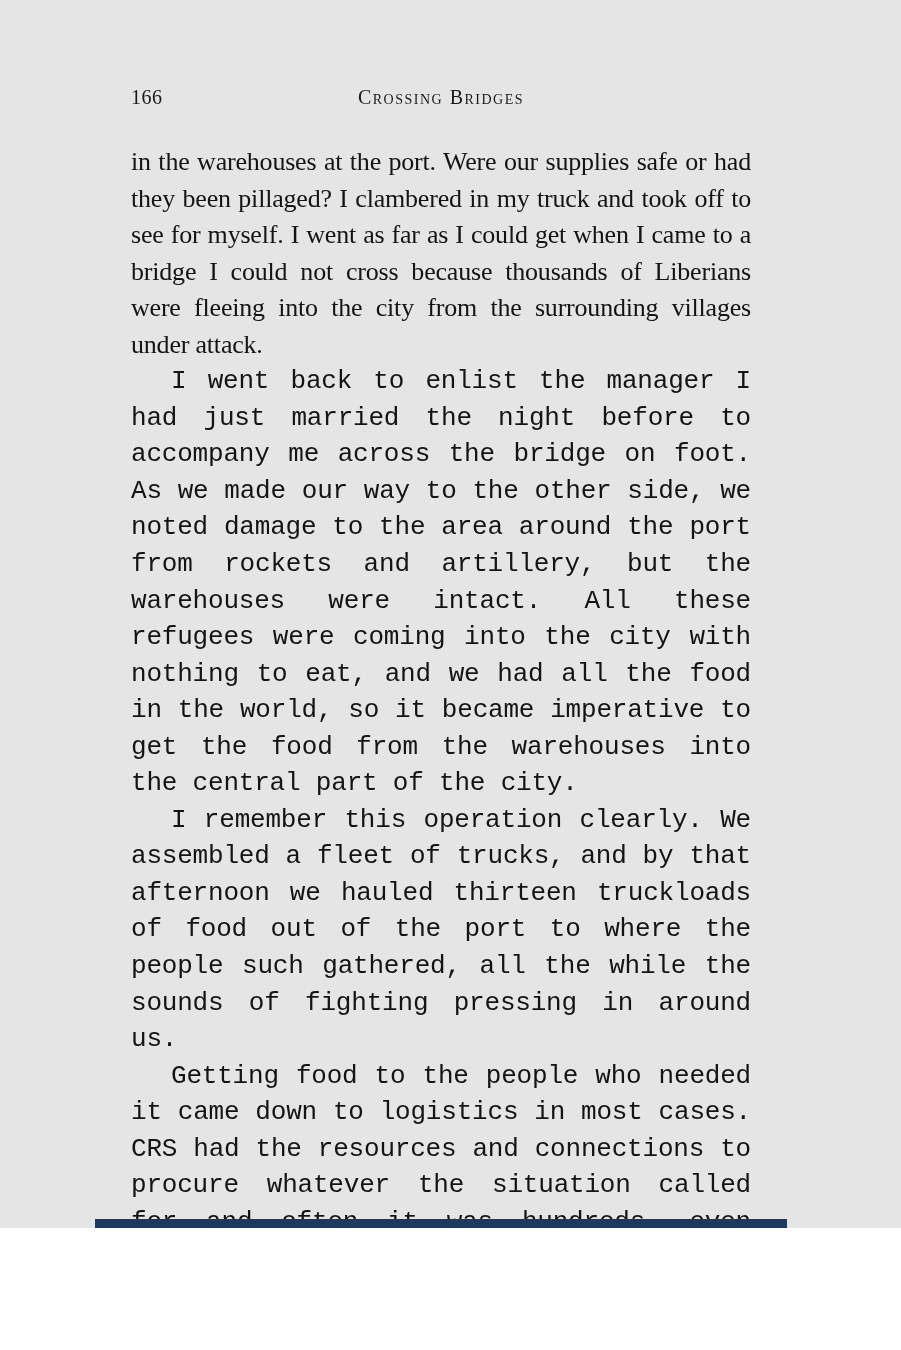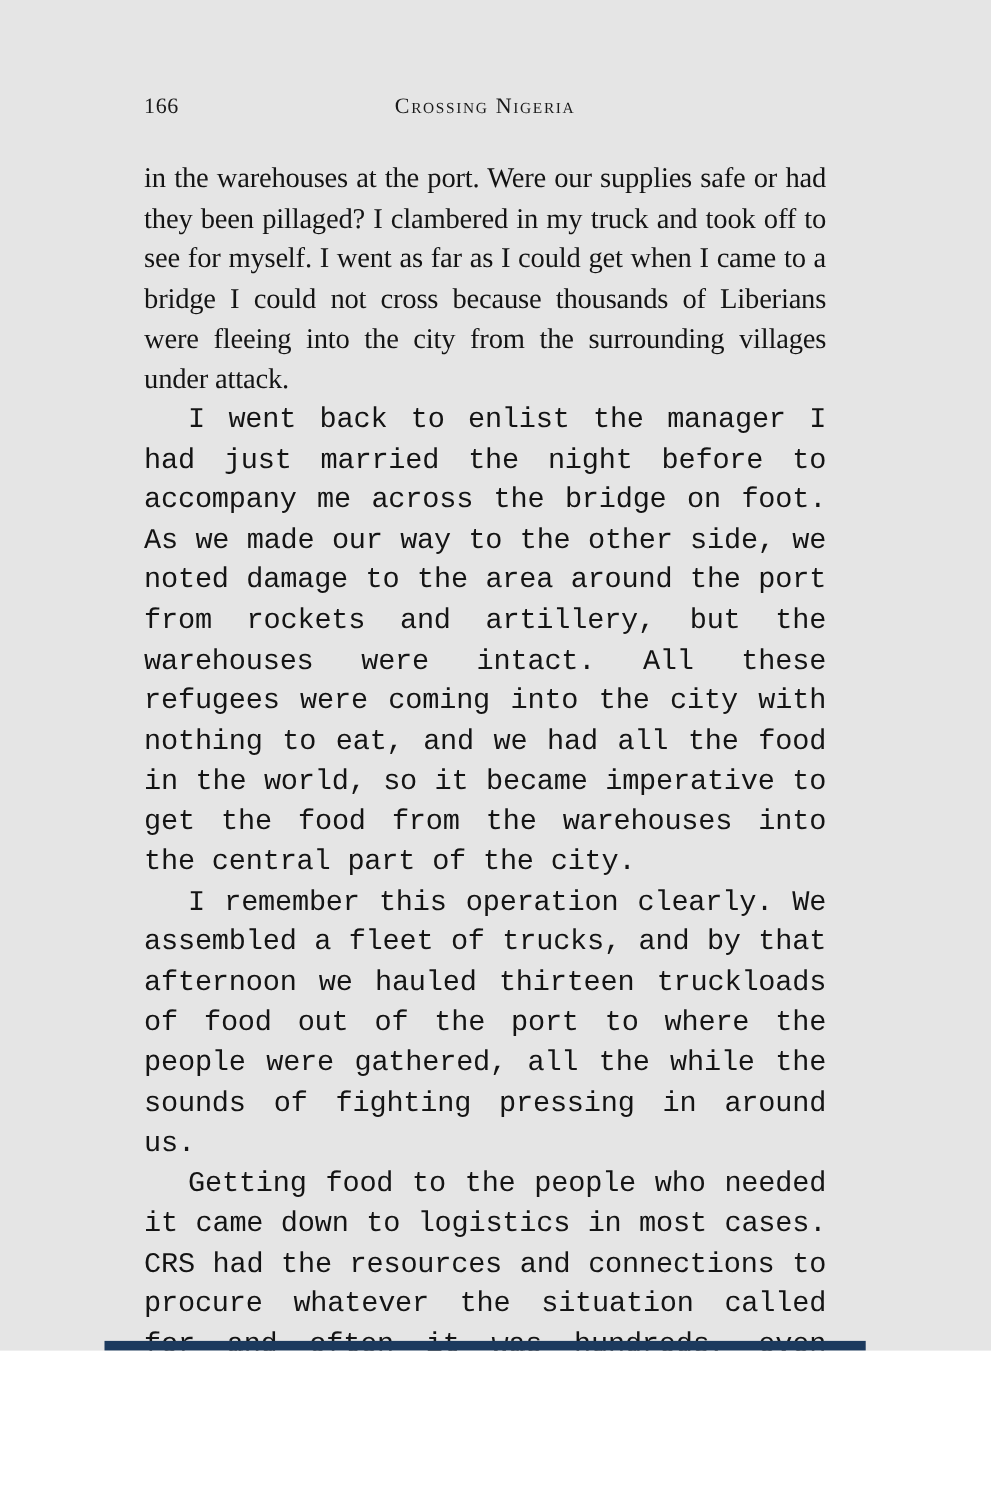--- a/index.html
+++ b/index.html
@@ -66,25 +66,25 @@
     background: #1c3a5e;
   }
 </style>
 </head>
 <body>
 
 <div class="page">
 
   <div class="running-header">
     <span class="page-number">166</span>
-    <span class="running-title">Crossing Nigeria</span>
+    <span class="running-title">Crossing Bridges</span>
   </div>
 
   <div class="body-text">
     <p>in the warehouses at the port. Were our supplies safe or had they been pillaged? I clambered in my truck and took off to see for myself. I went as far as I could get when I came to a bridge I could not cross because thousands of Liberians were fleeing into the city from the surrounding villages under attack.</p>
     <p class="indent">I went back to enlist the manager I had just married the night before to accompany me across the bridge on foot. As we made our way to the other side, we noted damage to the area around the port from rockets and artillery, but the warehouses were intact. All these refugees were coming into the city with nothing to eat, and we had all the food in the world, so it became imperative to get the food from the warehouses into the central part of the city.</p>
-    <p class="indent">I remember this operation clearly. We assembled a fleet of trucks, and by that afternoon we hauled thirteen truckloads of food out of the port to where the people were gathered, all the while the sounds of fighting pressing in around us.</p>
+    <p class="indent">I remember this operation clearly. We assembled a fleet of trucks, and by that afternoon we hauled thirteen truckloads of food out of the port to where the people such gathered, all the while the sounds of fighting pressing in around us.</p>
     <p class="indent">Getting food to the people who needed it came down to logistics in most cases. CRS had the resources and connections to procure whatever the situation called for and often it was hundreds, even thousands, of metric tons of food. We’d get rice and sorghum in 50-kilo bags. Heavy bags, but essential life-sustaining food. And medicine. We’d try to procure malarial drugs and anti-diarrheals and measles medicine for the children. I could contact headquarters or one of the neighboring countries, such as Nigeria, to fill whatever size order was required. We could always get what we wanted.</p>
   </div>
 
   <div class="footer-bar" style="background: rgb(28, 58, 94);"></div>
 
 </div>
 
 </body></html>

